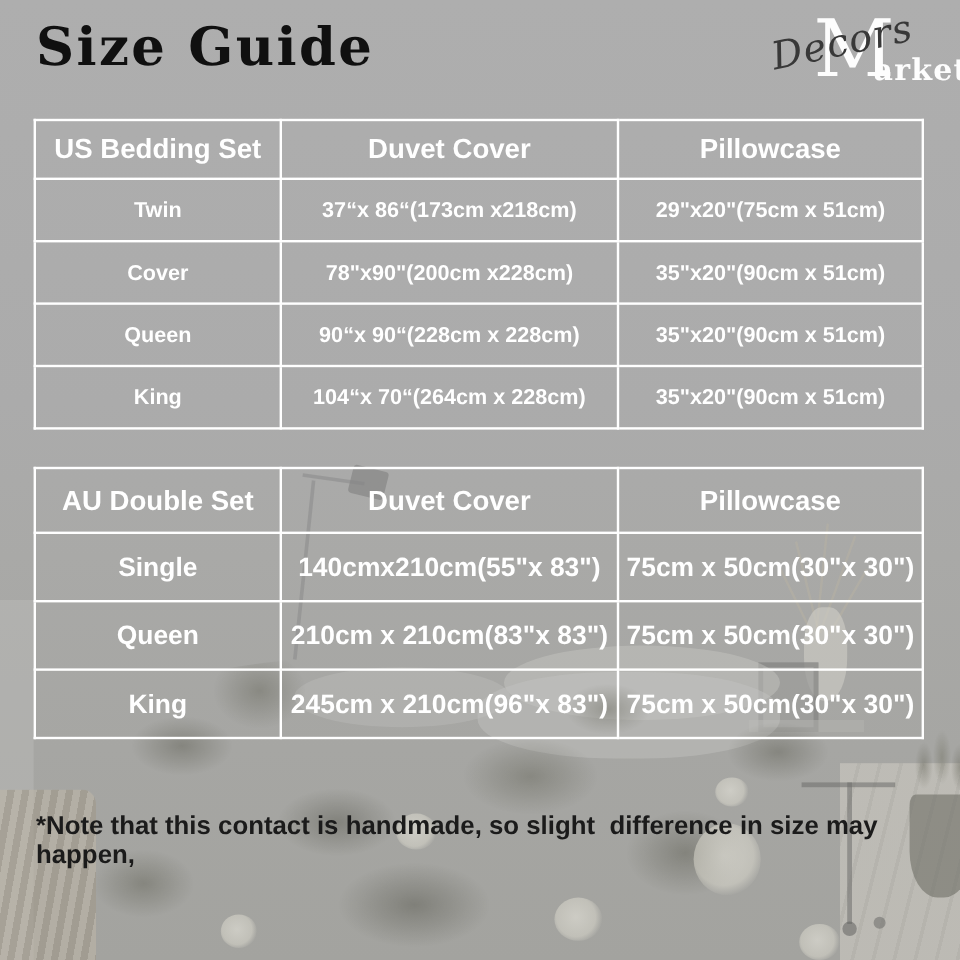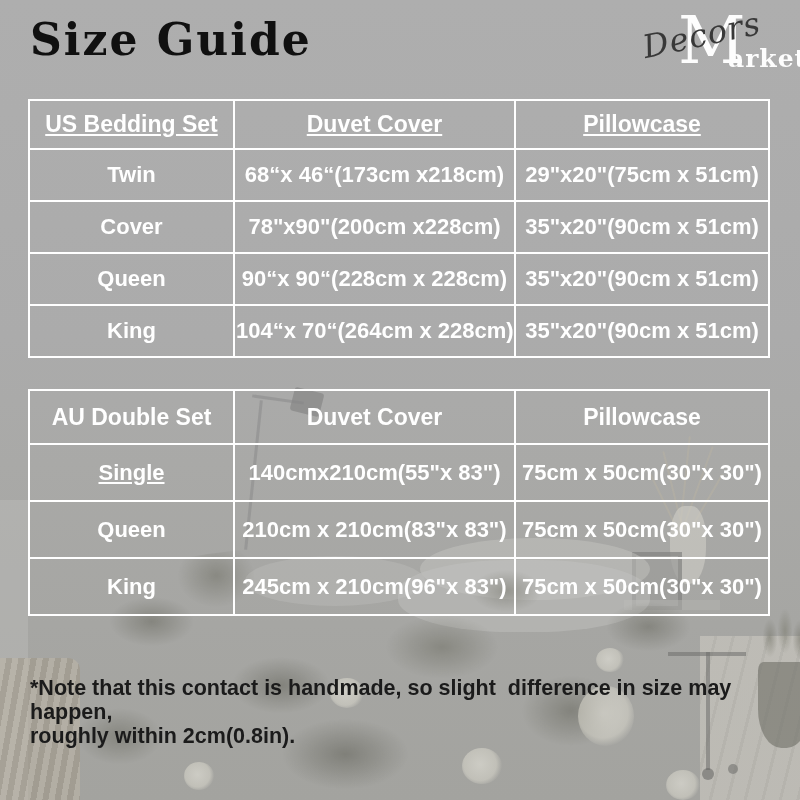--- a/index.html
+++ b/index.html
@@ -104,22 +104,22 @@
   }
   .us-table{top:99px;}
   .au-table{top:389px;}
   .size-table col.c1{width:205px;}
   .size-table col.c2{width:281px;}
   .size-table col.c3{width:254px;}
   .size-table th,.size-table td{
     border:2px solid #fff;text-align:center;vertical-align:middle;
     color:#fff;font-weight:700;overflow:hidden;white-space:nowrap;
   }
-  .us-table th{height:45px;font-size:23px;text-decoration:underline;}
-  .us-table td{height:48px;font-size:22px;}
+  .us-table th{height:45px;font-size:23px;}
+  .us-table td{height:48px;font-size:18px;}
   .au-table th{height:50px;font-size:23px;}
   .au-table td{height:53px;font-size:22px;}
   .notes{position:absolute;left:30px;top:676px;width:760px;font-weight:700;font-size:21.5px;line-height:24px;}
   .note-line{white-space:pre-wrap;}
   .note2{margin-top:10px;}
 </style>
 </head>
 <body>
 
 <div class="stage">
@@ -174,21 +174,21 @@
       <thead>
         <tr>
           <th style="border-color: rgb(255, 255, 255); color: rgb(255, 255, 255);">US Bedding Set</th>
           <th style="border-color: rgb(255, 255, 255); color: rgb(255, 255, 255);">Duvet Cover</th>
           <th style="border-color: rgb(255, 255, 255); color: rgb(255, 255, 255);">Pillowcase</th>
         </tr>
       </thead>
       <tbody>
         <tr>
           <td style="border-color: rgb(255, 255, 255); color: rgb(255, 255, 255);">Twin</td>
-          <td style="border-color: rgb(255, 255, 255); color: rgb(255, 255, 255);">68“x 46“(173cm x218cm)</td>
+          <td style="border-color: rgb(255, 255, 255); color: rgb(255, 255, 255);">37“x 86“(173cm x218cm)</td>
           <td style="border-color: rgb(255, 255, 255); color: rgb(255, 255, 255);">29"x20"(75cm x 51cm)</td>
         </tr>
         <tr>
           <td style="border-color: rgb(255, 255, 255); color: rgb(255, 255, 255);">Cover</td>
           <td style="border-color: rgb(255, 255, 255); color: rgb(255, 255, 255);">78"x90"(200cm x228cm)</td>
           <td style="border-color: rgb(255, 255, 255); color: rgb(255, 255, 255);">35"x20"(90cm x 51cm)</td>
         </tr>
         <tr>
           <td style="border-color: rgb(255, 255, 255); color: rgb(255, 255, 255);">Queen</td>
           <td style="border-color: rgb(255, 255, 255); color: rgb(255, 255, 255);">90“x 90“(228cm x 228cm)</td>
@@ -210,35 +210,34 @@
         </colgroup>
       <thead>
         <tr>
           <th style="border-color: rgb(255, 255, 255); color: rgb(255, 255, 255);">AU Double Set</th>
           <th style="border-color: rgb(255, 255, 255); color: rgb(255, 255, 255);">Duvet Cover</th>
           <th style="border-color: rgb(255, 255, 255); color: rgb(255, 255, 255);">Pillowcase</th>
         </tr>
       </thead>
       <tbody>
         <tr>
-          <td style="border-color: rgb(255, 255, 255); color: rgb(255, 255, 255); text-decoration: underline;">Single</td>
+          <td style="border-color: rgb(255, 255, 255); color: rgb(255, 255, 255);">Single</td>
           <td style="border-color: rgb(255, 255, 255); color: rgb(255, 255, 255);">140cmx210cm(55"x 83")</td>
           <td style="border-color: rgb(255, 255, 255); color: rgb(255, 255, 255);">75cm x 50cm(30"x 30")</td>
         </tr>
         <tr>
           <td style="border-color: rgb(255, 255, 255); color: rgb(255, 255, 255);">Queen</td>
           <td style="border-color: rgb(255, 255, 255); color: rgb(255, 255, 255);">210cm x 210cm(83"x 83")</td>
           <td style="border-color: rgb(255, 255, 255); color: rgb(255, 255, 255);">75cm x 50cm(30"x 30")</td>
         </tr>
         <tr>
           <td style="border-color: rgb(255, 255, 255); color: rgb(255, 255, 255);">King</td>
           <td style="border-color: rgb(255, 255, 255); color: rgb(255, 255, 255);">245cm x 210cm(96"x 83")</td>
           <td style="border-color: rgb(255, 255, 255); color: rgb(255, 255, 255);">75cm x 50cm(30"x 30")</td>
         </tr>
       </tbody>
     </table>
 
     <div class="notes" style="color: rgb(27, 27, 27);">
       <div class="note-line">*Note that this contact is handmade, so slight  difference in size may happen,</div>
-      <div class="note-line">roughly within 2cm(0.8in).</div>
     </div>
   </div>
 </div>
 
 </body></html>

